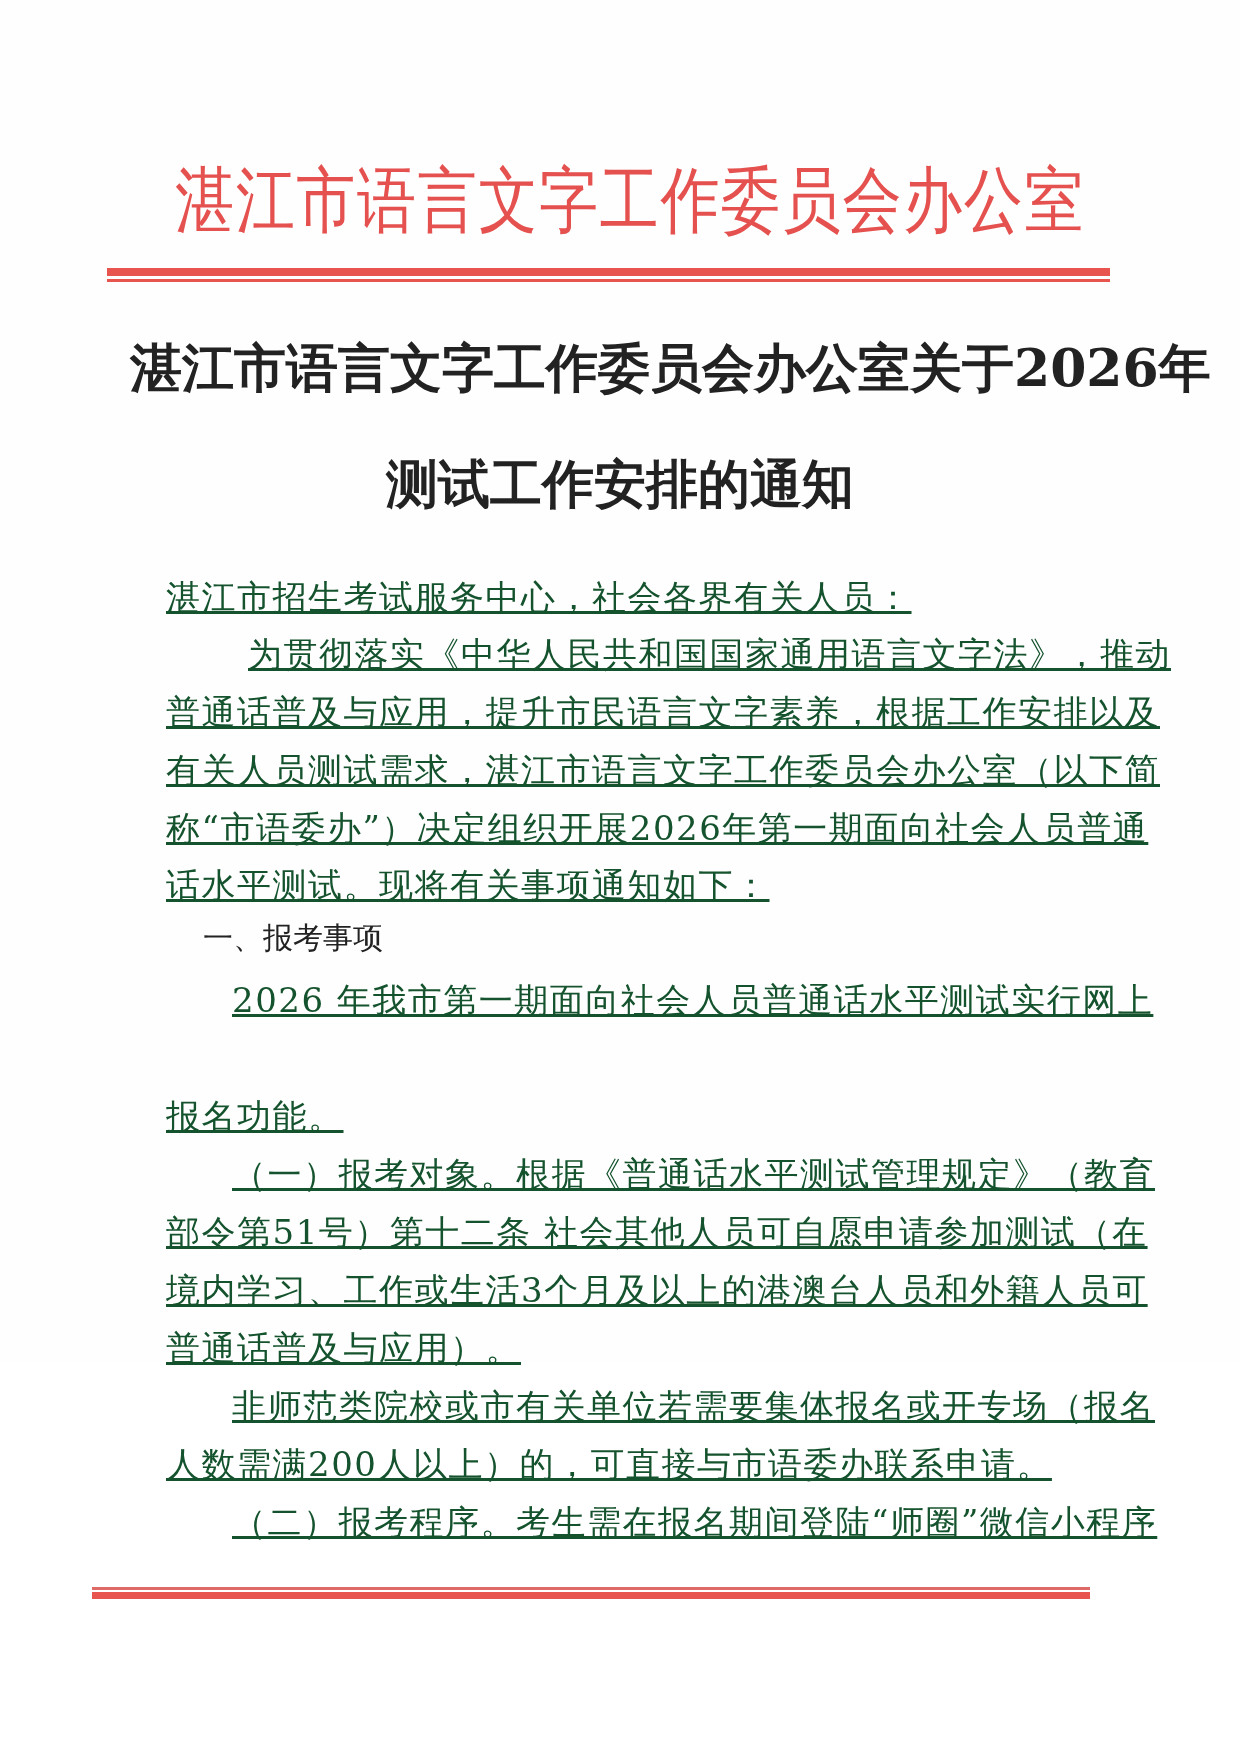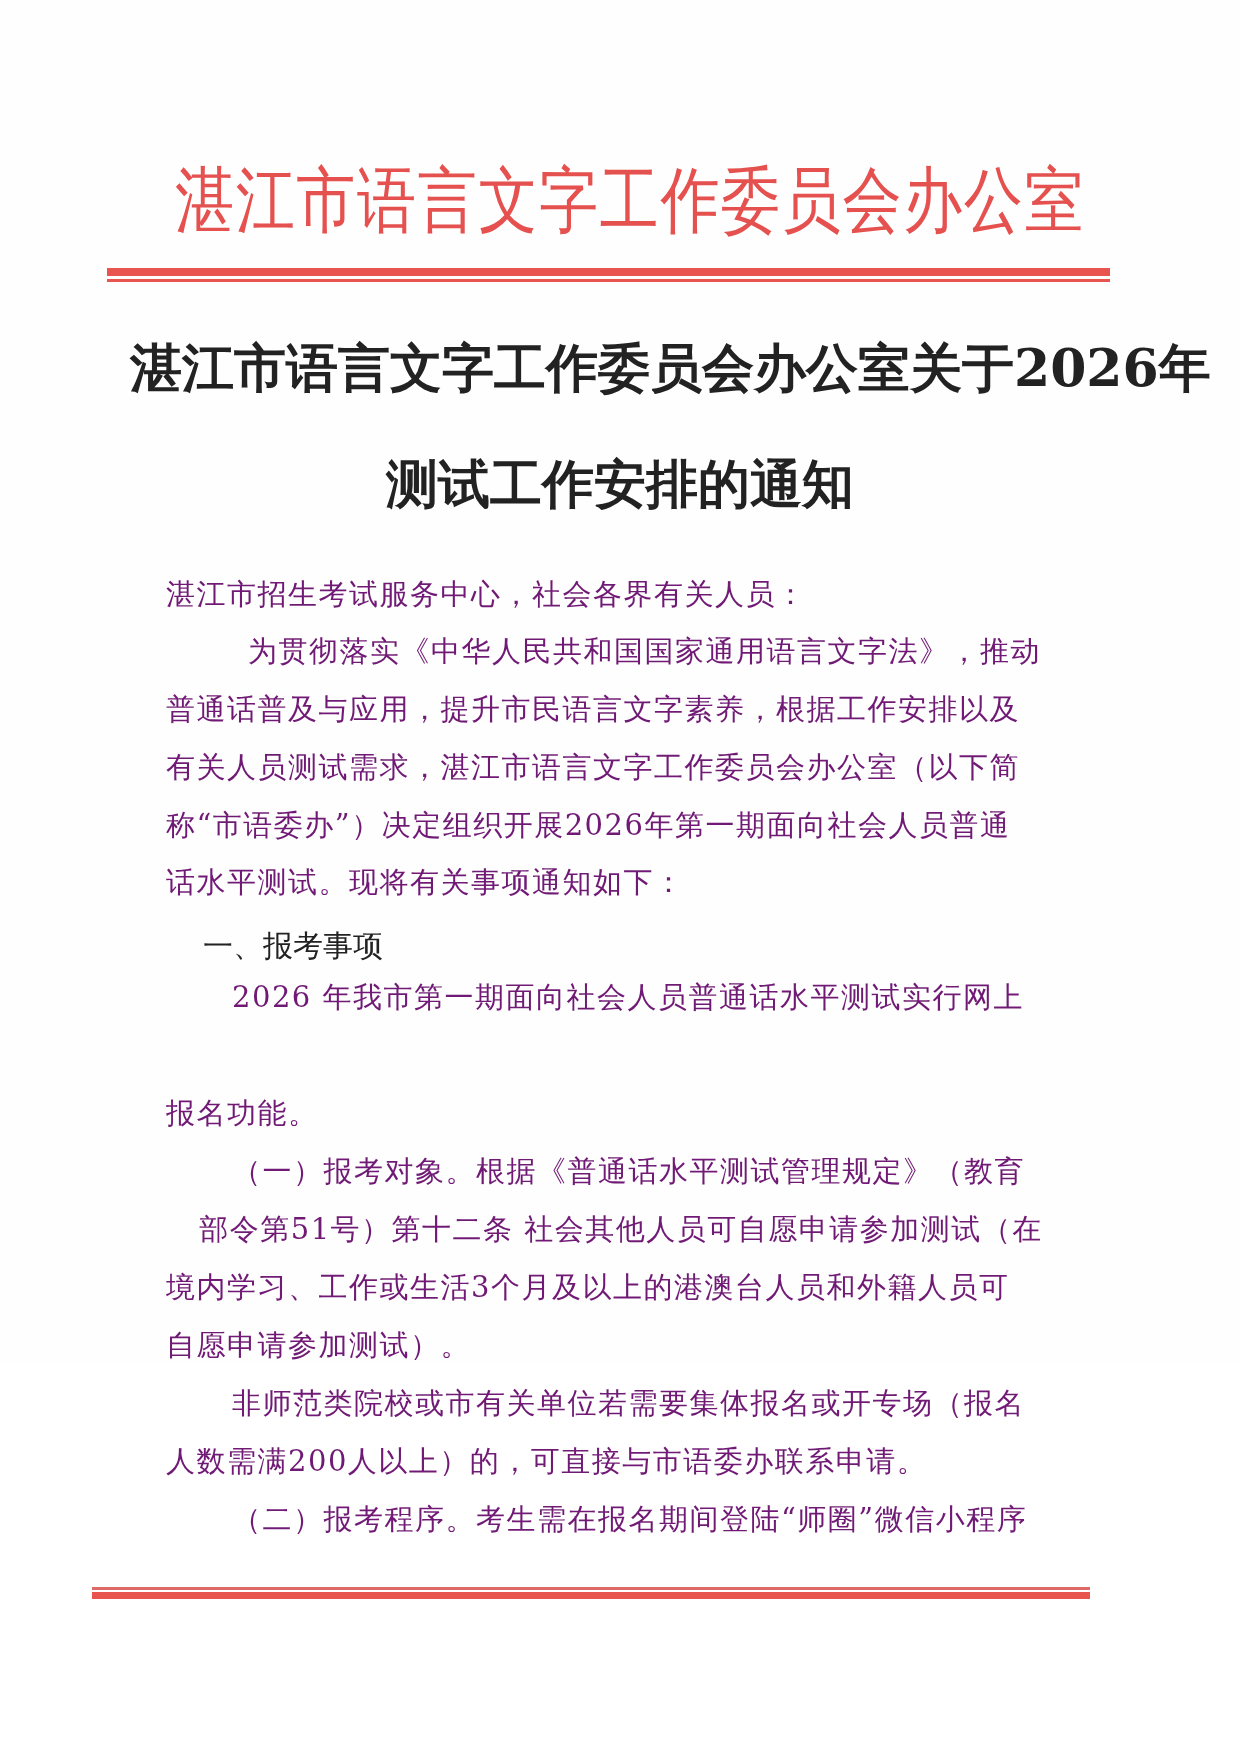--- a/index.html
+++ b/index.html
@@ -12,26 +12,26 @@
     transform:scaleX(0.82); transform-origin:left center; white-space:nowrap; width:1080px;
   }
   .rule { position:absolute; background:#e8554f; }
   .doc-title {
     position:absolute; left:130px; width:980px; text-align:center;
     font-family:"DejaVu Serif", serif; font-weight:bold; color:#222;
     font-size:52px; line-height:56px; white-space:nowrap;
   }
   .body-text {
     position:absolute; left:166px; width:910px;
-    font-family:"DejaVu Serif", serif; color:#701a75; font-size:29px;
-    white-space:nowrap; letter-spacing:1.5px;
+    font-family:"DejaVu Serif", serif; color:#14532d; font-size:34px;
+    white-space:nowrap; letter-spacing:1.5px;text-decoration:underline;
   }
   .section-heading {
     position:absolute; left:203px; font-family:"DejaVu Sans", sans-serif;
-    color:#222; font-size:30px; white-space:nowrap;margin-top:8px;
+    color:#222; font-size:30px; white-space:nowrap;
   }
 </style>
 </head>
 <body>
 
 <div class="page">
 
   <div class="org-title">湛江市语言文字工作委员会办公室</div>
 
   <div class="rule" style="left:107px; top:268px; width:1003px; height:8px;"></div>
@@ -47,21 +47,21 @@
   <div class="body-text" style="top:806px;">称“市语委办”）决定组织开展2026年第一期面向社会人员普通</div>
   <div class="body-text" style="top:863px;">话水平测试。现将有关事项通知如下：</div>
 
   <div class="section-heading" style="top:918px;">一、报考事项</div>
 
   <div class="body-text" style="top:978px; left:232px;">2026 年我市第一期面向社会人员普通话水平测试实行网上</div>
   <div class="body-text" style="top:1152px; left:232px;">（一）报考对象。根据《普通话水平测试管理规定》（教育</div>
   <div class="body-text" style="top:1094px;">报名功能。</div>
   <div class="body-text" style="top:1210px;text-align:center;">部令第51号）第十二条 社会其他人员可自愿申请参加测试（在</div>
   <div class="body-text" style="top:1268px;">境内学习、工作或生活3个月及以上的港澳台人员和外籍人员可</div>
-  <div class="body-text" style="top:1326px;">自愿申请参加测试）。</div>
+  <div class="body-text" style="top:1326px;">普通话普及与应用）。</div>
   <div class="body-text" style="top:1384px; left:232px;">非师范类院校或市有关单位若需要集体报名或开专场（报名</div>
   <div class="body-text" style="top:1442px;">人数需满200人以上）的，可直接与市语委办联系申请。</div>
   <div class="body-text" style="top:1500px; left:232px;">（二）报考程序。考生需在报名期间登陆“师圈”微信小程序</div>
 
   <div class="rule" style="left:92px; top:1587px; width:998px; height:3px; background:#dd6a66;"></div>
   <div class="rule" style="left:92px; top:1592px; width:998px; height:7px;"></div>
 
 </div>
 
 </body></html>

